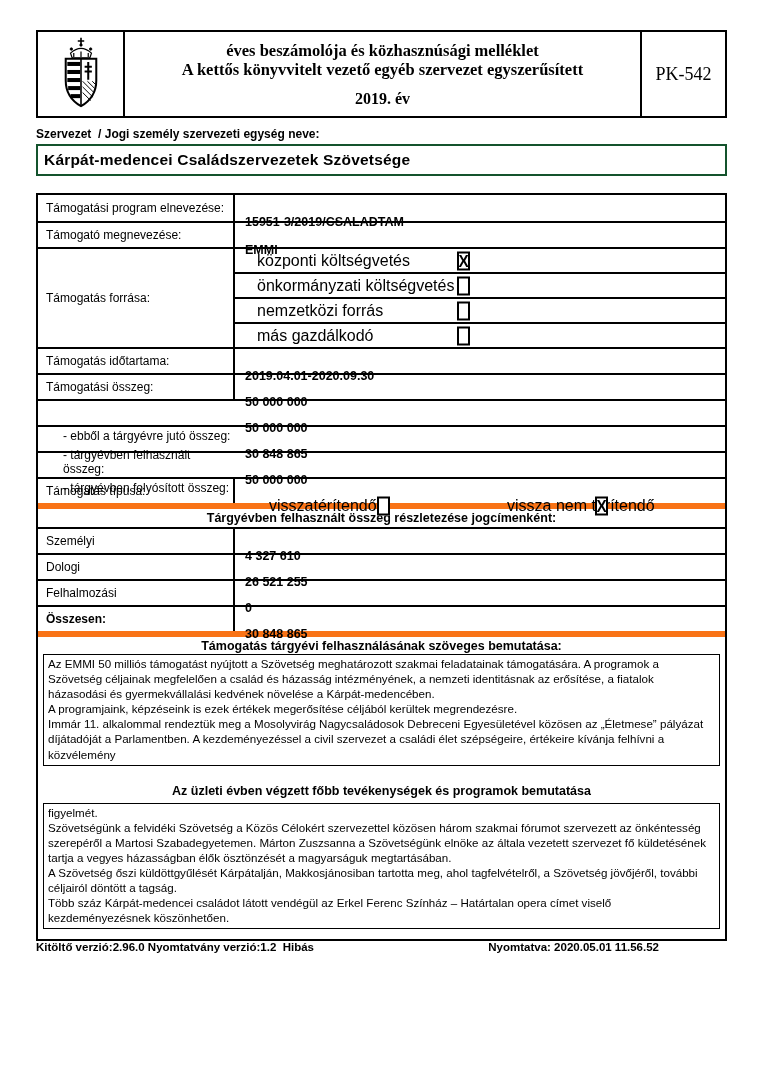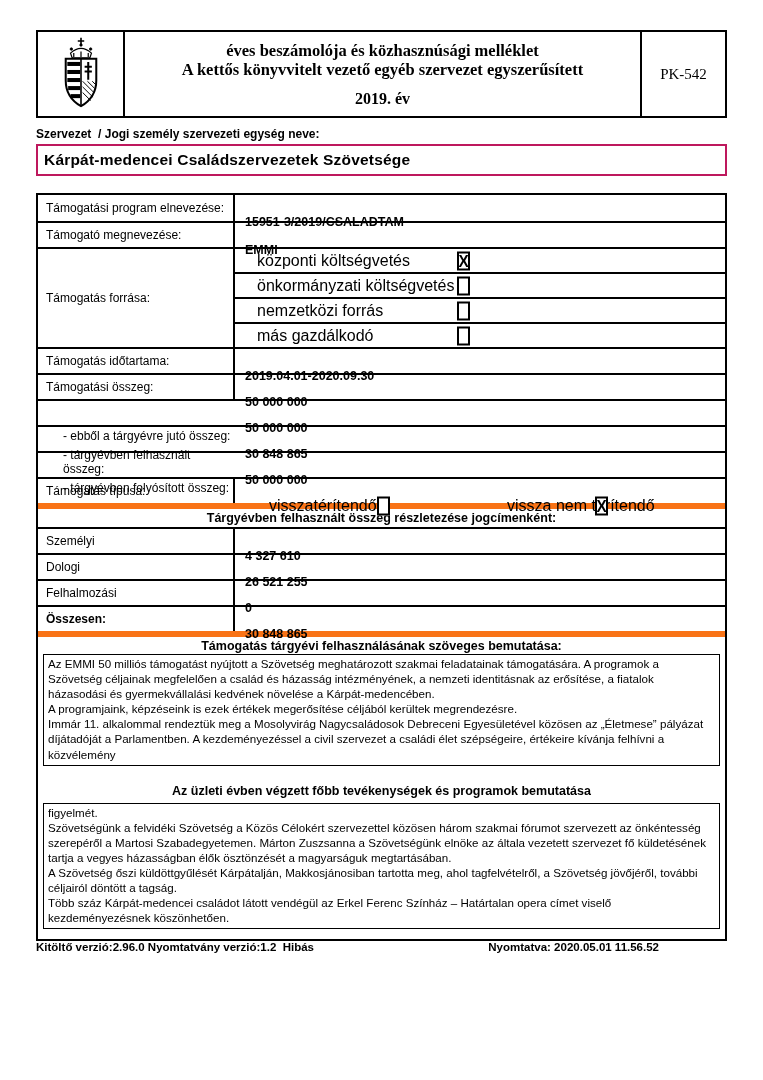--- a/index.html
+++ b/index.html
@@ -30,29 +30,29 @@
     justify-content: space-between;
     padding: 9px 6px 8px 6px; box-sizing: border-box;
     font-family: "Liberation Serif", serif;
     font-weight: bold; text-align: center;
   }
   .hdr-title .tline { font-size: 16.5px; line-height: 19px; }
   .hdr-title .tyear { font-size: 16px; }
   .hdr-code {
     width: 83px; border-left: 2px solid #000;
     display: flex; align-items: center; justify-content: center;
-    font-family: "Liberation Serif", serif; font-size: 15px;
+    font-family: "Liberation Serif", serif; font-size: 18px;
   }
 
   
   .org-label {
     margin-top: 9px; font-size: 12px; font-weight: bold; white-space: pre;
   }
   .org-box {
-    margin-top: 3px; border: 2px solid #be185d; height: 28px;
+    margin-top: 3px; border: 2px solid #14532d; height: 28px;
     display: flex; align-items: center;
     padding-left: 6px;
     font-size: 15.5px; font-weight: bold; letter-spacing: .2px;
   }
 
   
   .tbl { margin-top: 17px; border: 2px solid #000; }
   .row { display: flex; height: 26px; border-top: 2px solid #000; box-sizing: border-box; }
   .row.first { border-top: none; }
   .row.tall { height: 100px; }

